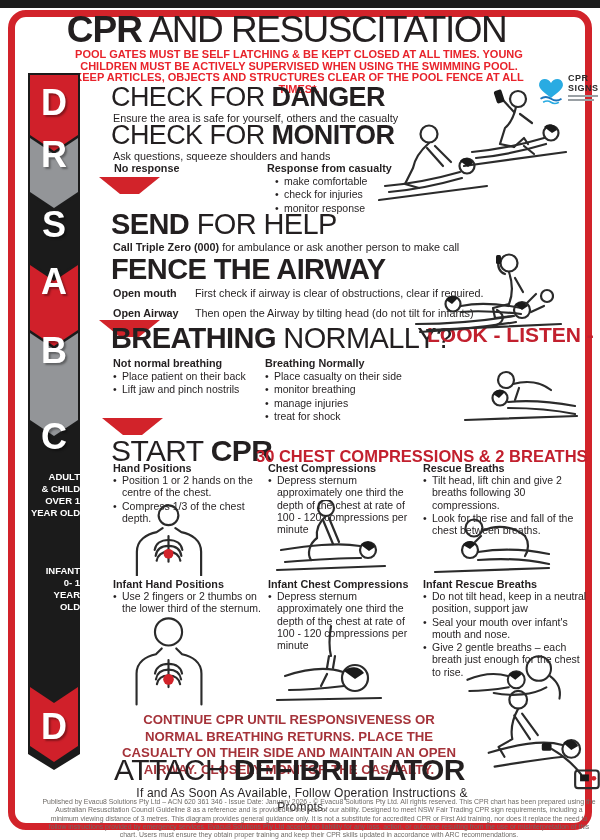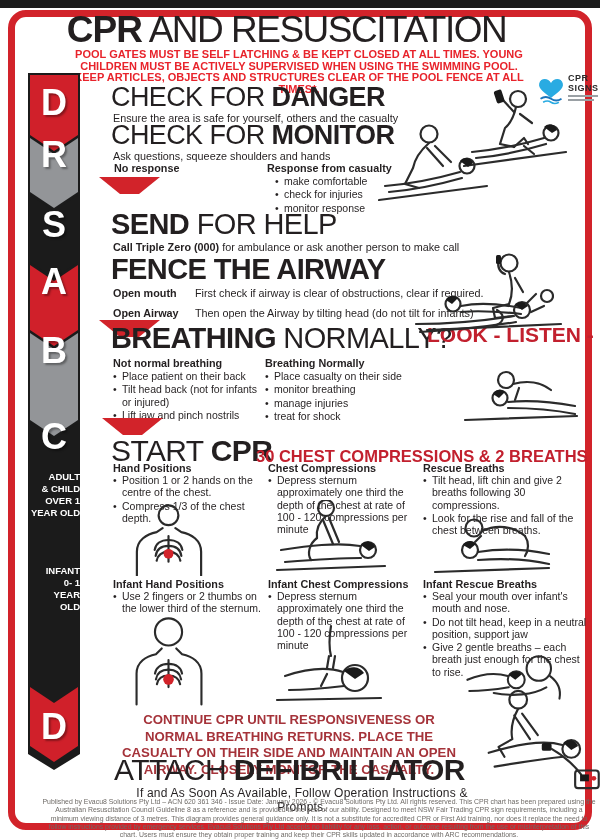--- a/index.html
+++ b/index.html
@@ -127,21 +127,20 @@
   <div class="abs sub" style="left:176px;top:287px;width:290px">First check if airway is clear of obstructions, clear if required.</div>
   <div class="abs lbl" style="left:94px;top:307px">Open Airway</div>
   <div class="abs sub" style="left:176px;top:307px;width:290px">Then open the Airway by tilting head (do not tilt for infants)</div>
   <div class="abs tri" style="left:99px;top:320px"></div>
 
   <div class="abs hd hd-big" style="left:92px;top:324px"><b>BREATHING</b><span> NORMALLY?</span></div>
   <div class="abs red-accent" style="left:408px;top:323px;font-size:21px">LOOK - LISTEN - FEEL</div>
   <div class="abs lbl" style="left:94px;top:357px">Not normal breathing</div>
   <div class="abs" style="left:94px;top:370px;width:152px">
     <div class="bi">Place patient on their back</div>
-    <div class="bi">Tilt head back (not for infants or injured)</div>
     <div class="bi">Lift jaw and pinch nostrils</div>
   </div>
   <div class="abs lbl" style="left:246px;top:357px">Breathing Normally</div>
   <div class="abs" style="left:246px;top:370px;width:160px">
     <div class="bi">Place casualty on their side</div>
     <div class="bi">monitor breathing</div>
     <div class="bi">manage injuries</div>
     <div class="bi">treat for shock</div>
   </div>
   <div class="abs tri" style="left:102px;top:418px"></div>
@@ -167,22 +166,22 @@
   <div class="abs lbl" style="left:94px;top:578px">Infant Hand Positions</div>
   <div class="abs" style="left:94px;top:590px;width:150px">
     <div class="bi">Use 2 fingers or 2 thumbs on the lower third of the sternum.</div>
   </div>
   <div class="abs lbl" style="left:249px;top:578px">Infant Chest Compressions</div>
   <div class="abs" style="left:249px;top:590px;width:152px">
     <div class="bi">Depress sternum approximately one third the depth of the chest at rate of 100 - 120 compressions per minute</div>
   </div>
   <div class="abs lbl" style="left:404px;top:578px">Infant Rescue Breaths</div>
   <div class="abs" style="left:404px;top:590px;width:165px">
+    <div class="bi">Do not tilt head, keep in a neutral position, support jaw</div>
     <div class="bi">Seal your mouth over infant's mouth and nose.</div>
-    <div class="bi">Do not tilt head, keep in a neutral position, support jaw</div>
     <div class="bi">Give 2 gentle breaths – each breath just enough for the chest to rise.</div>
   </div>
 
   <div class="abs continue" style="left:96px;top:712px;width:348px">CONTINUE CPR UNTIL RESPONSIVENESS OR NORMAL BREATHING RETURNS. PLACE THE CASUALTY ON THEIR SIDE AND MAINTAIN AN OPEN AIRWAY. CLOSELY MONITOR THE CASUALTY.</div>
   <div class="abs hd" style="left:95px;top:755px;font-size:30px"><span>ATTACH </span><b>DEFIBRILLATOR</b></div>
   <div class="abs defib-sub" style="left:98px;top:786px;width:370px">If and As Soon As Available, Follow Operation Instructions &amp; Prompts.</div>
 
   <div class="abs footer" style="left:22px;top:798px;width:556px">Published by Evacu8 Solutions Pty Ltd – ACN 620 361 346 - Issue Date: January 2026 - © Evacu8 Solutions Pty Ltd. All rights reserved. This CPR chart has been prepared using the Australian Resuscitation Council Guideline 8 as a reference and is provided to the best of our ability. Designed to meet NSW Fair Trading CPR sign requirements, including a minimum viewing distance of 3 metres. This diagram provides general guidance only. It is not a substitute for accredited CPR or First Aid training, nor does it replace the need to follow instructions provided by emergency services. Evacu8 Solutions Pty Ltd accepts no liability for any loss, action, or outcome resulting from the use or misinterpretation of this chart. Users must ensure they obtain proper training and keep their CPR skills updated in accordance with ARC recommendations.</div>
 
   <div class="abs illo" style="left:435px;top:86px;width:115px;height:105px">

